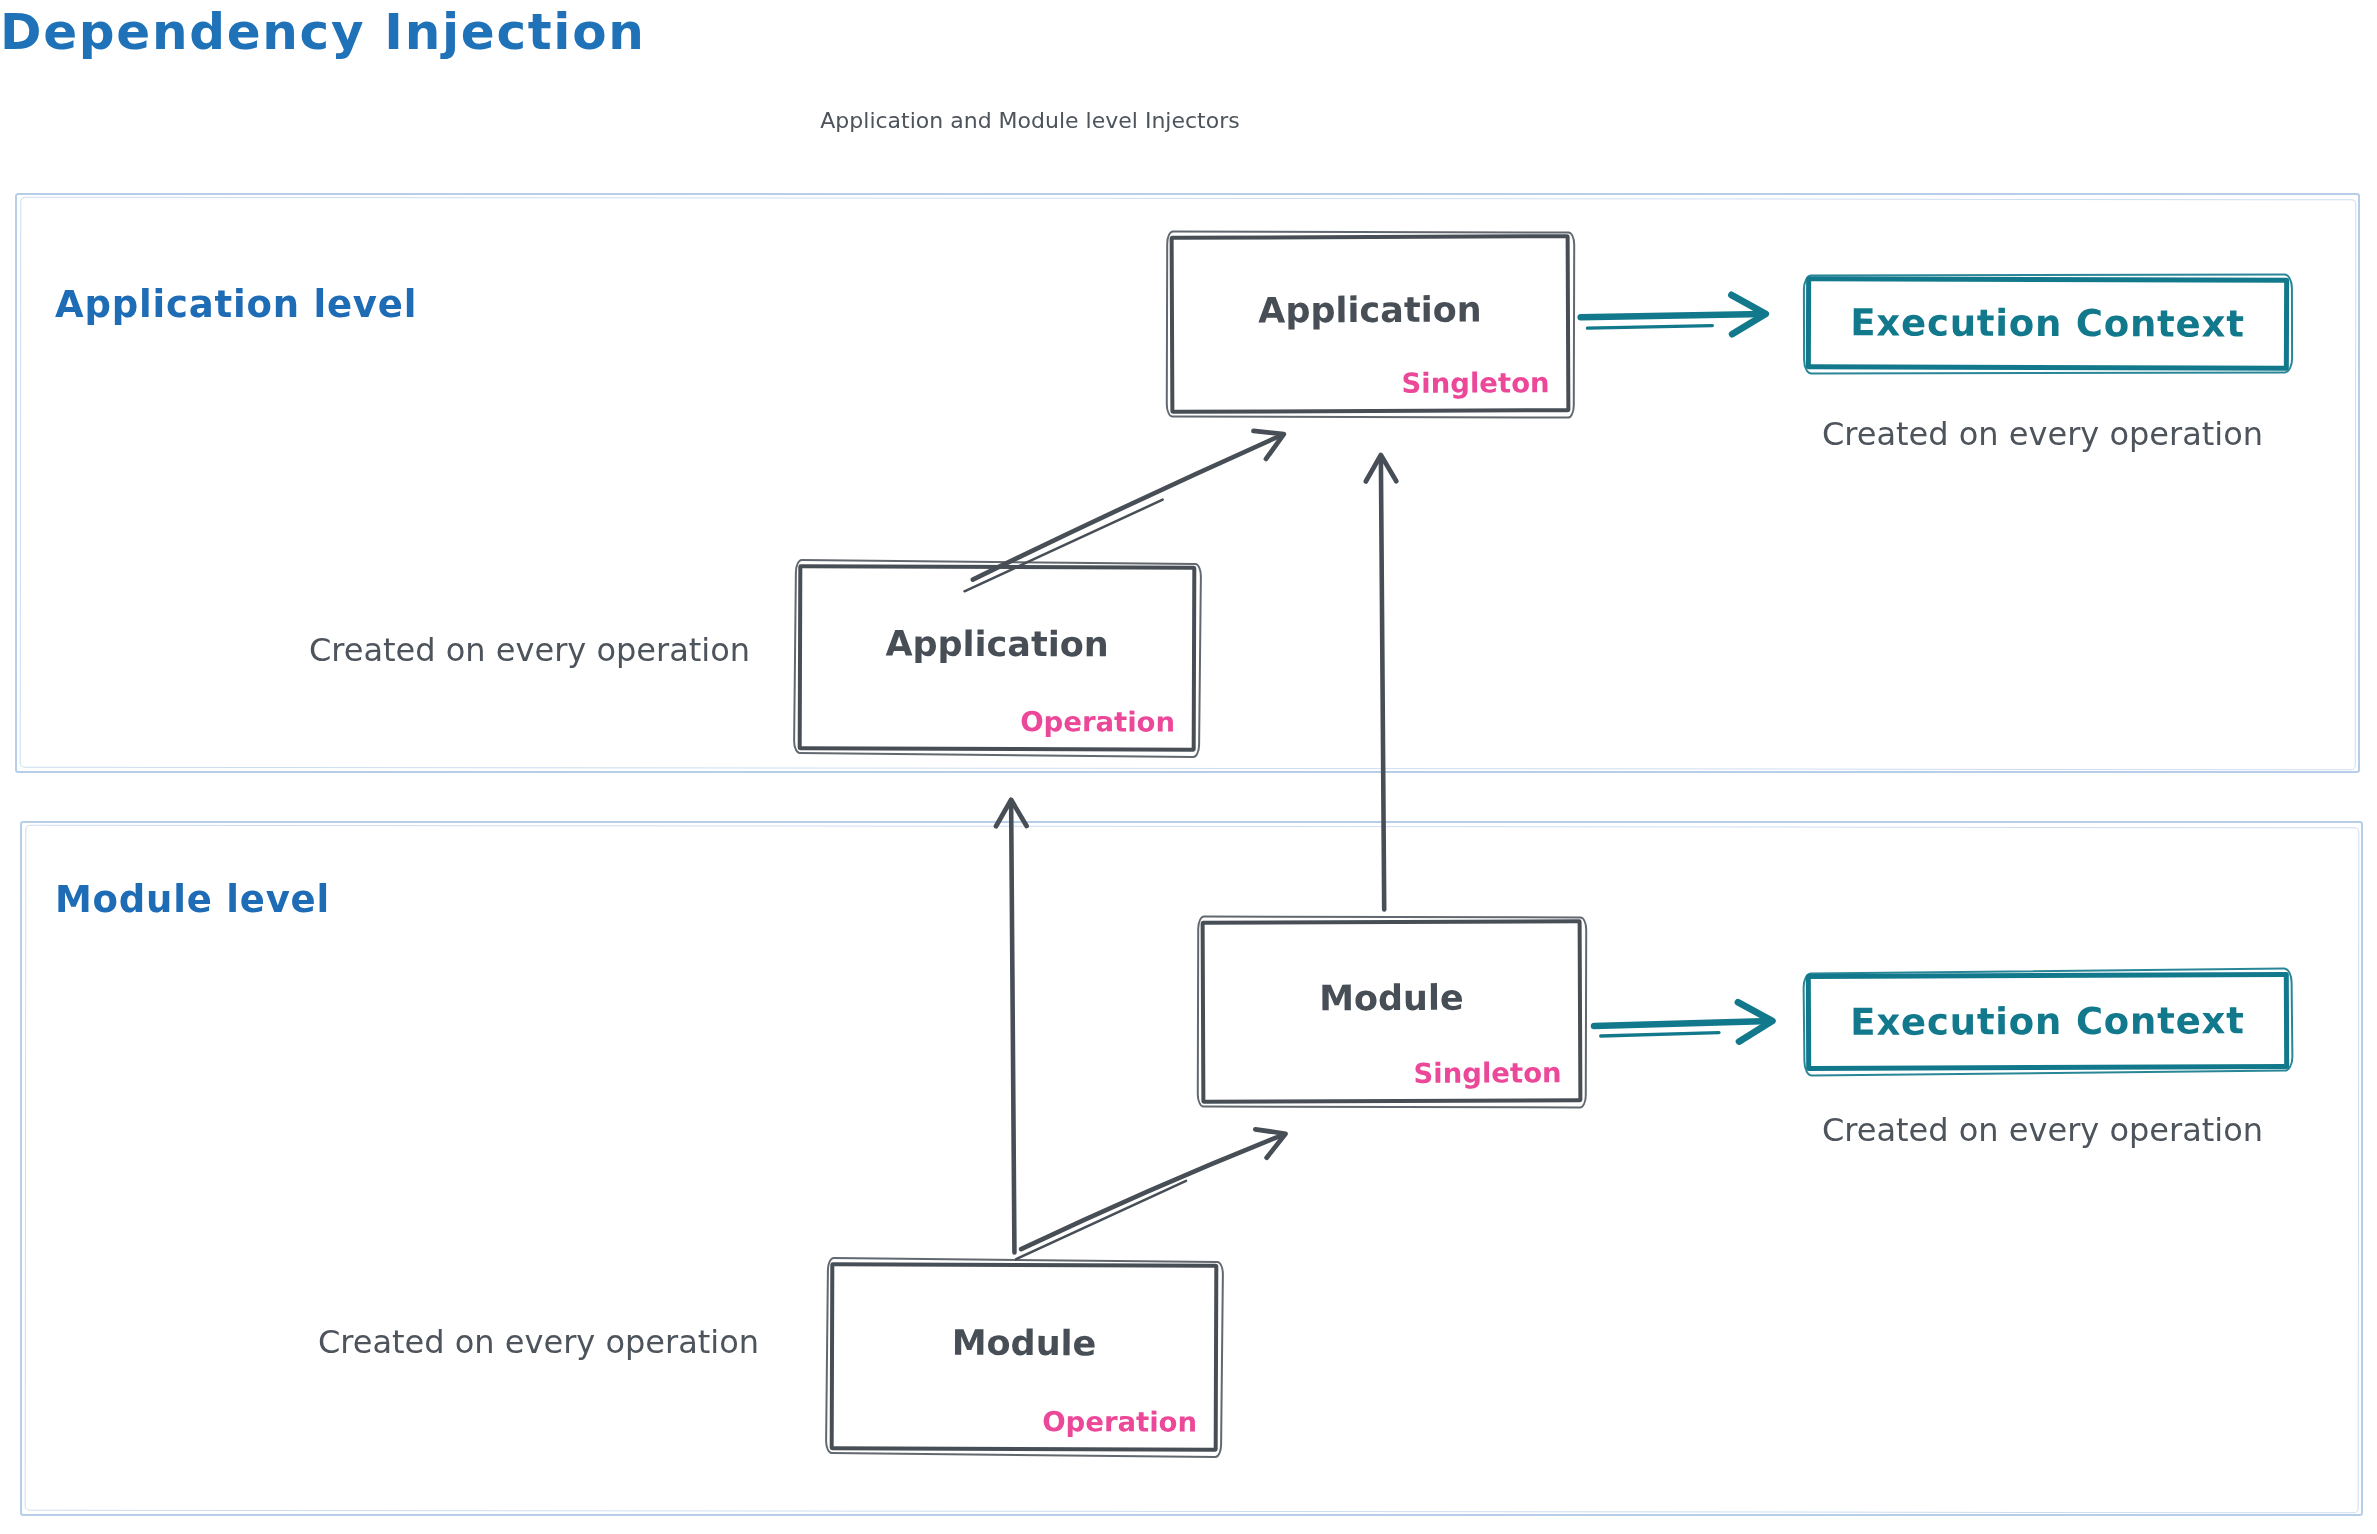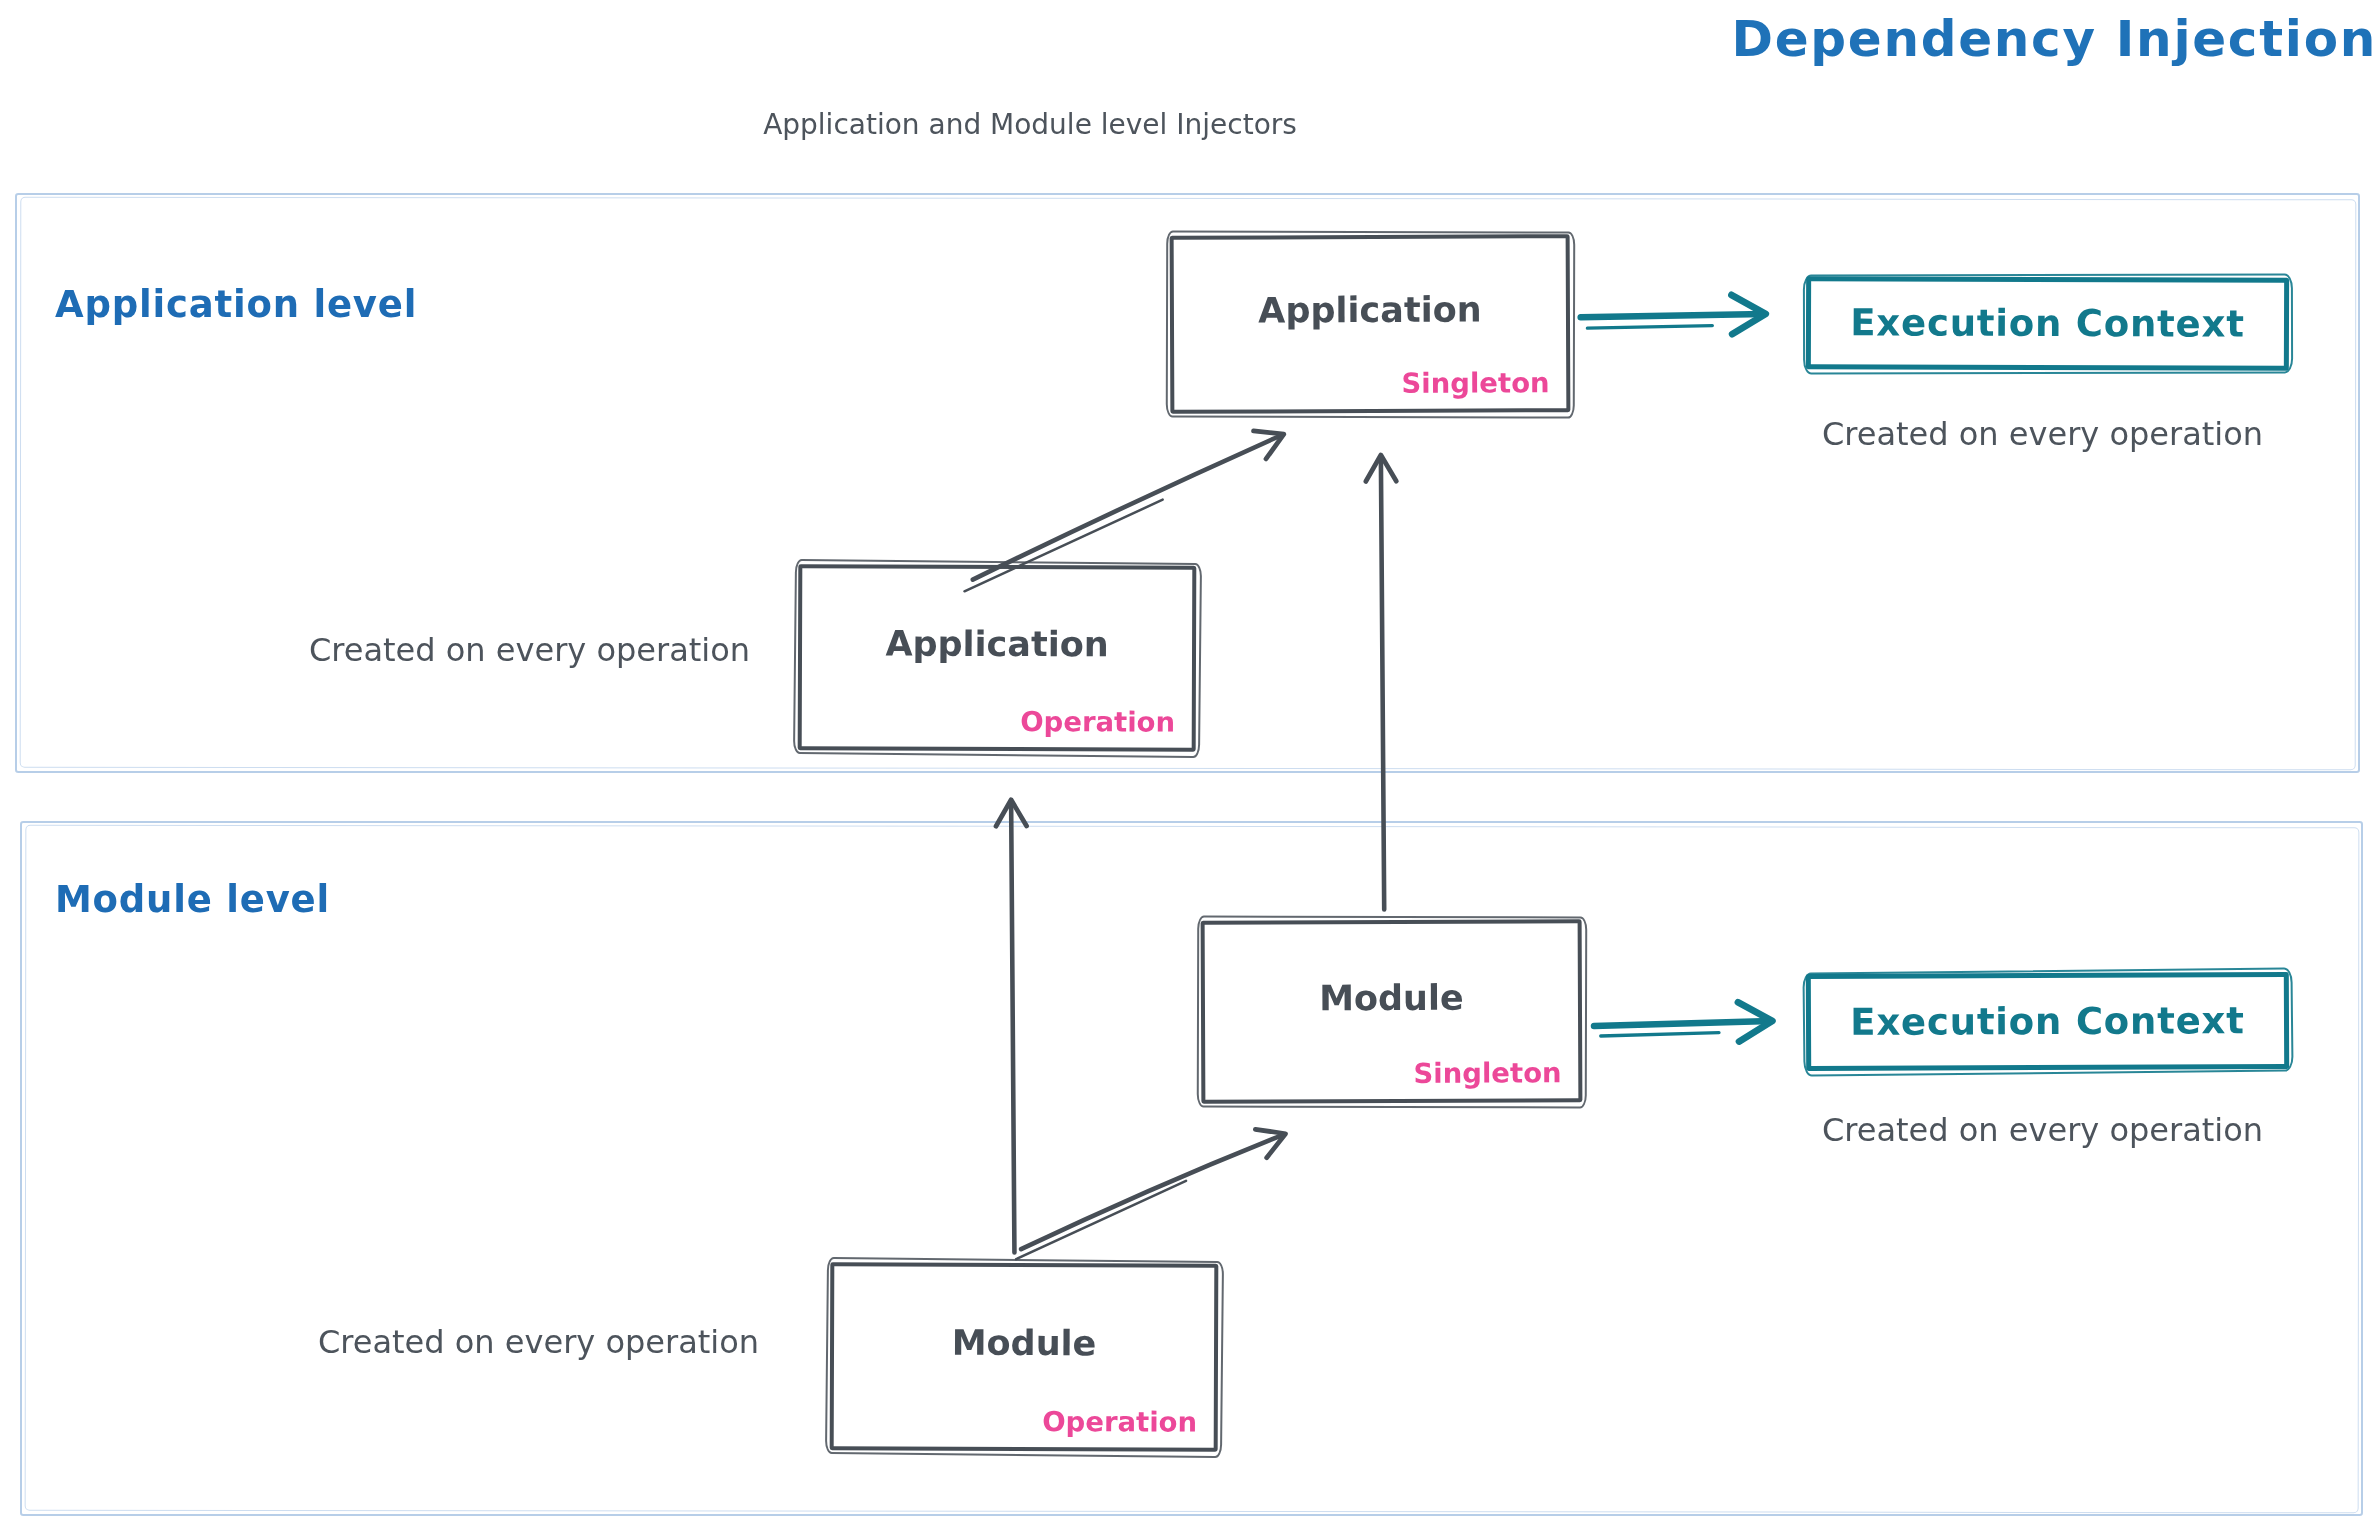--- a/index.html
+++ b/index.html
@@ -13,30 +13,30 @@
     height: 1534px;
     background: #ffffff;
     overflow: hidden;
     font-family: "DejaVu Sans", "Liberation Sans", sans-serif;
     color: #474e56;
   }
   .abs { position: absolute; }
 
   
   .title {
-    left: 0; top: 10px; width: 2377px;
-    text-align: right;
+    left: 0; top: 3px; width: 2377px;
+    text-align: left;
     font-size: 50px; font-weight: 700;
     letter-spacing: 1.7px;
     color: #1f72b8;
   }
   .subtitle {
     left: 0; top: 108px; width: 2060px;
     text-align: center;
-    font-size: 28px; font-weight: 500;
+    font-size: 22px; font-weight: 500;
     color: #4d545c;
   }
 
   
   .frame {
     border: 2.5px solid #b7cee8;
     border-radius: 3.3px;
     background: transparent;
   }
   .frame::before {

